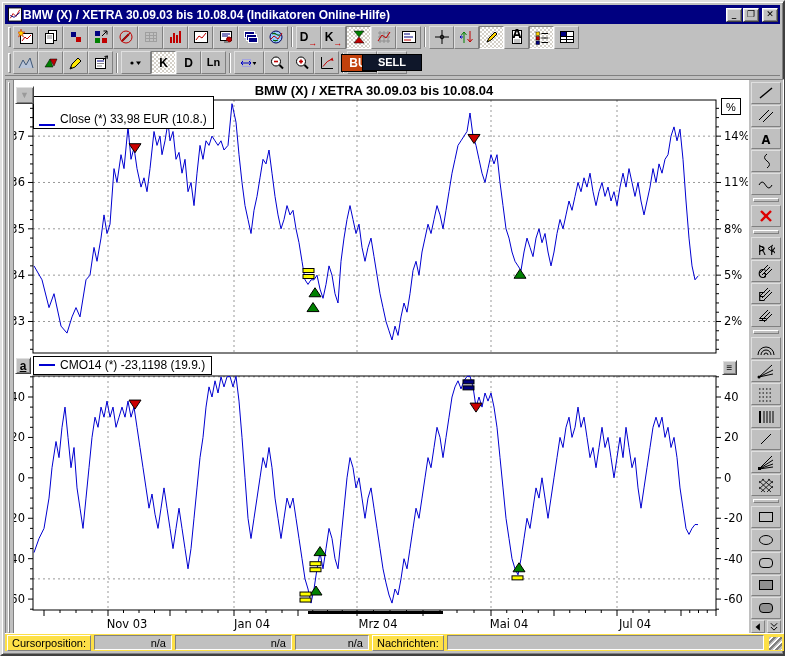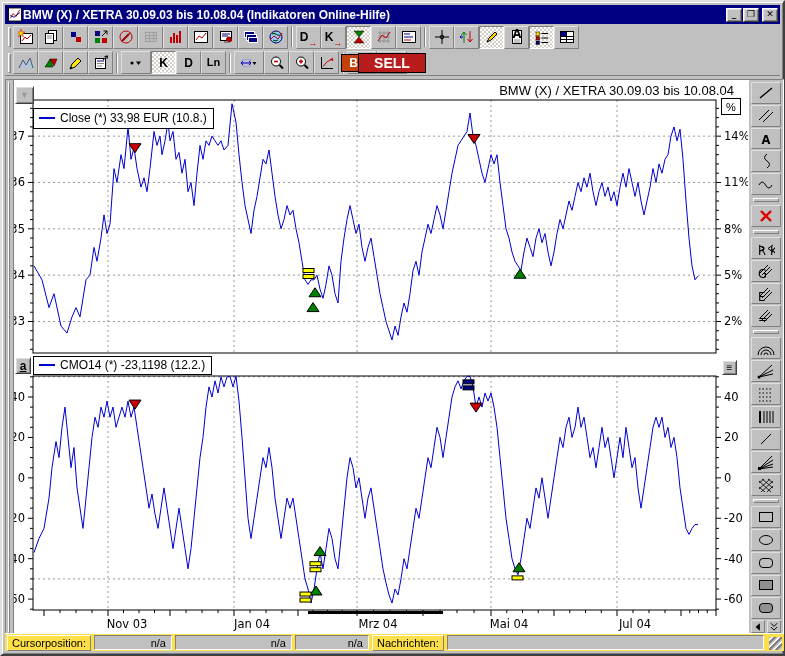--- a/index.html
+++ b/index.html
@@ -28,33 +28,33 @@
   button.tb.pressed{border-color:#808080 #fff #fff #808080;
     background-image:conic-gradient(#fff 25%,#d4d0c8 0 50%,#fff 0 75%,#d4d0c8 0);background-size:4px 4px;}
   button.tb.disabled svg{opacity:.5;filter:grayscale(1);}
   .tblabel{font-size:12px;font-weight:bold;color:#000;line-height:1;}
   .tblabel.small{font-size:11px;}
   .redarr{color:#cc0000;font-size:9px;font-weight:bold;line-height:1;margin-left:-1px;align-self:flex-end;}
   .dd{font-size:8px;color:#000;margin-left:1px;}
   button.tb.wide{width:30px;}
   button.tb.buysell{width:30px;}
   .buyface{background:#c2410c;color:#fff;font-size:12px;font-weight:bold;padding:2px 7px;border:1px solid #000;line-height:1;}
-  .sellface{background:#b91c1c;color:#fff;font-size:14px;font-weight:bold;padding:2px 15px;border:1px solid #000;line-height:1;}
+  .sellface{background:#0f172a;color:#fff;font-size:11px;font-weight:bold;padding:2px 15px;border:1px solid #000;line-height:1;}
   
   #client{position:absolute;left:3px;top:77px;width:779px;height:557px;
     border:1px solid;border-color:#808080 #fff #fff #808080;background:#c0c0c0;}
   #leftsplit{position:absolute;left:0;top:0;width:8px;height:100%;background:#c0c0c0;
     border-right:1px solid #808080;}
   #leftsplit .ridge{position:absolute;left:2px;top:2px;bottom:2px;width:2px;border:1px solid;border-color:#fff #808080 #808080 #fff;}
   #chartarea{position:absolute;left:8px;top:0;width:736px;height:555px;background:#fff;overflow:hidden;}
-  #chart-title{position:absolute;left:0;top:3px;width:720px;text-align:right;font-size:13px;font-weight:normal;color:#000;}
+  #chart-title{position:absolute;left:0;top:3px;width:720px;text-align:center;font-size:13px;font-weight:bold;color:#000;}
   .legendbox{position:absolute;background:#fff;border:1px solid #000;display:flex;align-items:center;
     font-size:12px;color:#000;padding:1px 6px 2px 5px;white-space:nowrap;}
   .legendline{display:inline-block;width:16px;height:0;border-top:2px solid #0000d0;margin-right:5px;}
-  #legend1{left:19px;top:28px;height:21px;}
+  #legend1{left:19px;top:16px;height:33px;align-items:flex-end;}
   #legend2{left:19px;top:276px;height:19px;font-size:12px;}
   .minibtn{position:absolute;background:#c0c0c0;border:1px solid;border-color:#fff #404040 #404040 #fff;
     box-shadow:inset 1px 1px 0 #dfdfdf,inset -1px -1px 0 #808080;
     font-size:11px;line-height:1;display:flex;align-items:center;justify-content:center;padding:0;}
   #collapse-btn{left:1px;top:6px;width:19px;height:18px;color:#9a9a9a;font-size:9px;}
   #a-btn{left:1px;top:277px;width:16px;height:17px;font-weight:bold;text-decoration:underline;font-size:12px;}
   #pct-box{position:absolute;left:707px;top:18px;width:20px;height:17px;background:#fff;border:1px solid #000;
     font-size:11px;display:flex;align-items:center;justify-content:center;}
   #menu-btn{left:708px;top:280px;width:15px;height:15px;font-size:10px;font-weight:bold;}
   #chart-svg{position:absolute;left:0;top:0;}
@@ -588,21 +588,21 @@
             <rect x="294" y="531" width="135" height="3" fill="#000"></rect>
           </g>
         </svg>
 
       <div id="legend1" class="legendbox">
         <span class="legendline"></span>
         <span>Close (*) 33,98 EUR (10.8.)</span>
       </div>
       <div id="legend2" class="legendbox">
         <span class="legendline"></span>
-        <span>CMO14 (*) -23,1198 (12.2.)</span>
+        <span>CMO14 (*) -23,1198 (19.9.)</span>
       </div>
 
       <button id="collapse-btn" class="minibtn">▼</button>
       <button id="a-btn" class="minibtn">a</button>
       <div id="pct-box">%</div>
       <button id="menu-btn" class="minibtn">≡</button>
     </div>
 
     <div id="palette">
 

